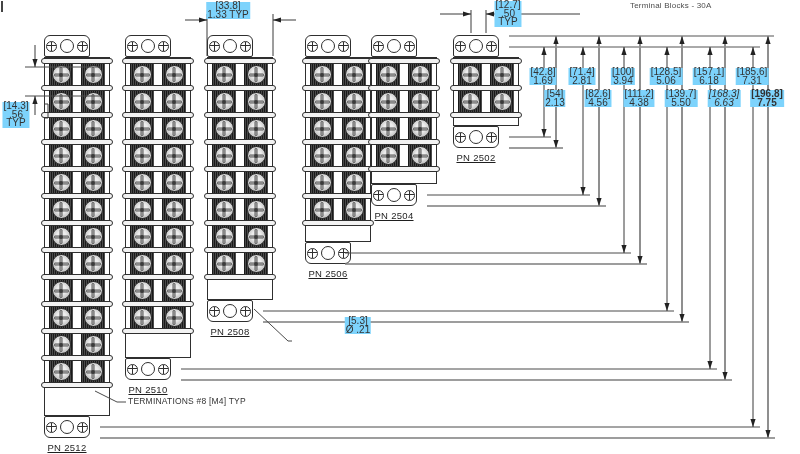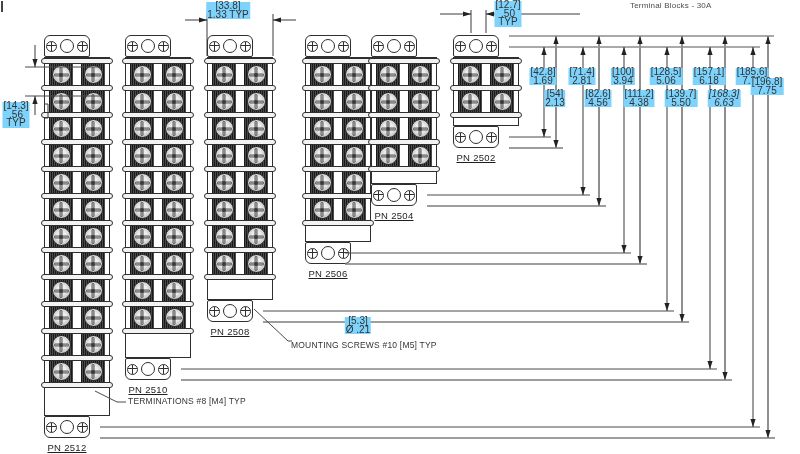--- a/index.html
+++ b/index.html
@@ -949,21 +949,21 @@
       <polyline points="95,391 117,402 126,402" fill="none" stroke="#4a4a4a" stroke-width="1"></polyline>
       <polyline points="254,309 288,341 292,341" fill="none" stroke="#4a4a4a" stroke-width="1"></polyline>
       <line x1="2" y1="1" x2="2" y2="12" stroke="#444" stroke-width="2"></line>
     </svg>
   <div id="texts">
     <div id="title">Terminal Blocks - 30A</div>
   <div class="dim" style="left: 752px; top: 68px;">
         <span>[185.6]</span>
         <span>7.31</span>
       </div>
-      <div class="dim" style="left: 767px; top: 78px;">
+      <div class="dim" style="left: 767px; top: 90px; font-weight: bold;">
         <span>[196.8]</span>
         <span>7.75</span>
       </div>
       <div class="dim" style="left: 709px; top: 68px;">
         <span>[157.1]</span>
         <span>6.18</span>
       </div>
       <div class="dim" style="left: 724px; top: 90px; font-style: italic;">
         <span>[168.3]</span>
         <span>6.63</span>
@@ -1012,15 +1012,14 @@
       <div class="dim" style="left: 16px; top: 102px;">
         <span>[14.3]</span>
         <span>.56</span>
         <span>TYP</span>
       </div>
       <div class="note" style="left: 128px; top: 396px;">TERMINATIONS #8 [M4] TYP</div>
       <div class="dim" style="left: 358px; top: 317px;">
         <span>[5.3]</span>
         <span>Ø .21</span>
       </div>
-      <div class="note" style="left: 291px; top: 340px;">MOUNTING SCREWS #10 [M5] TYP</div>
     </div>
 </div>
 
 </body></html>

